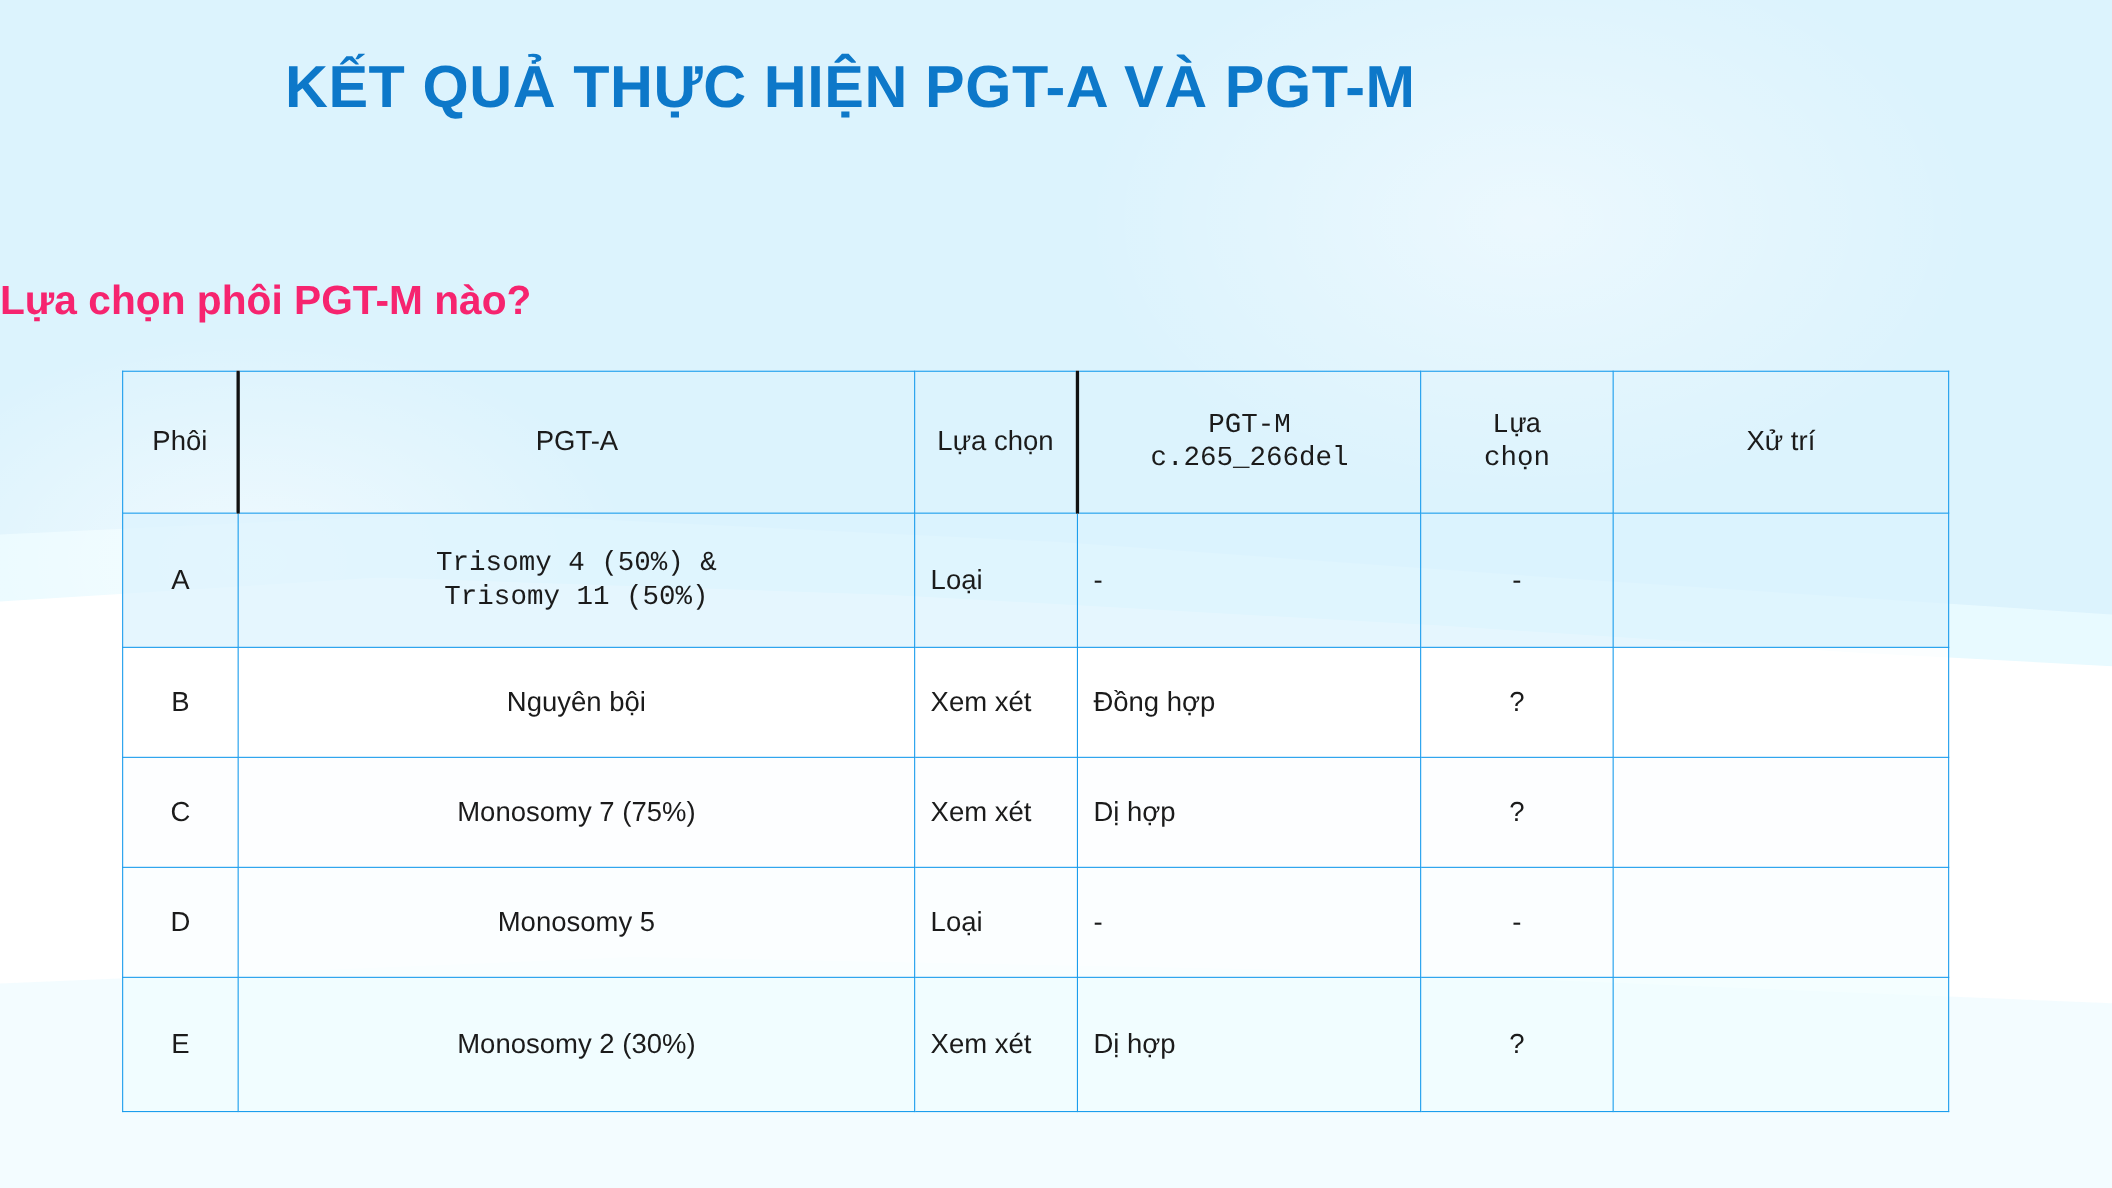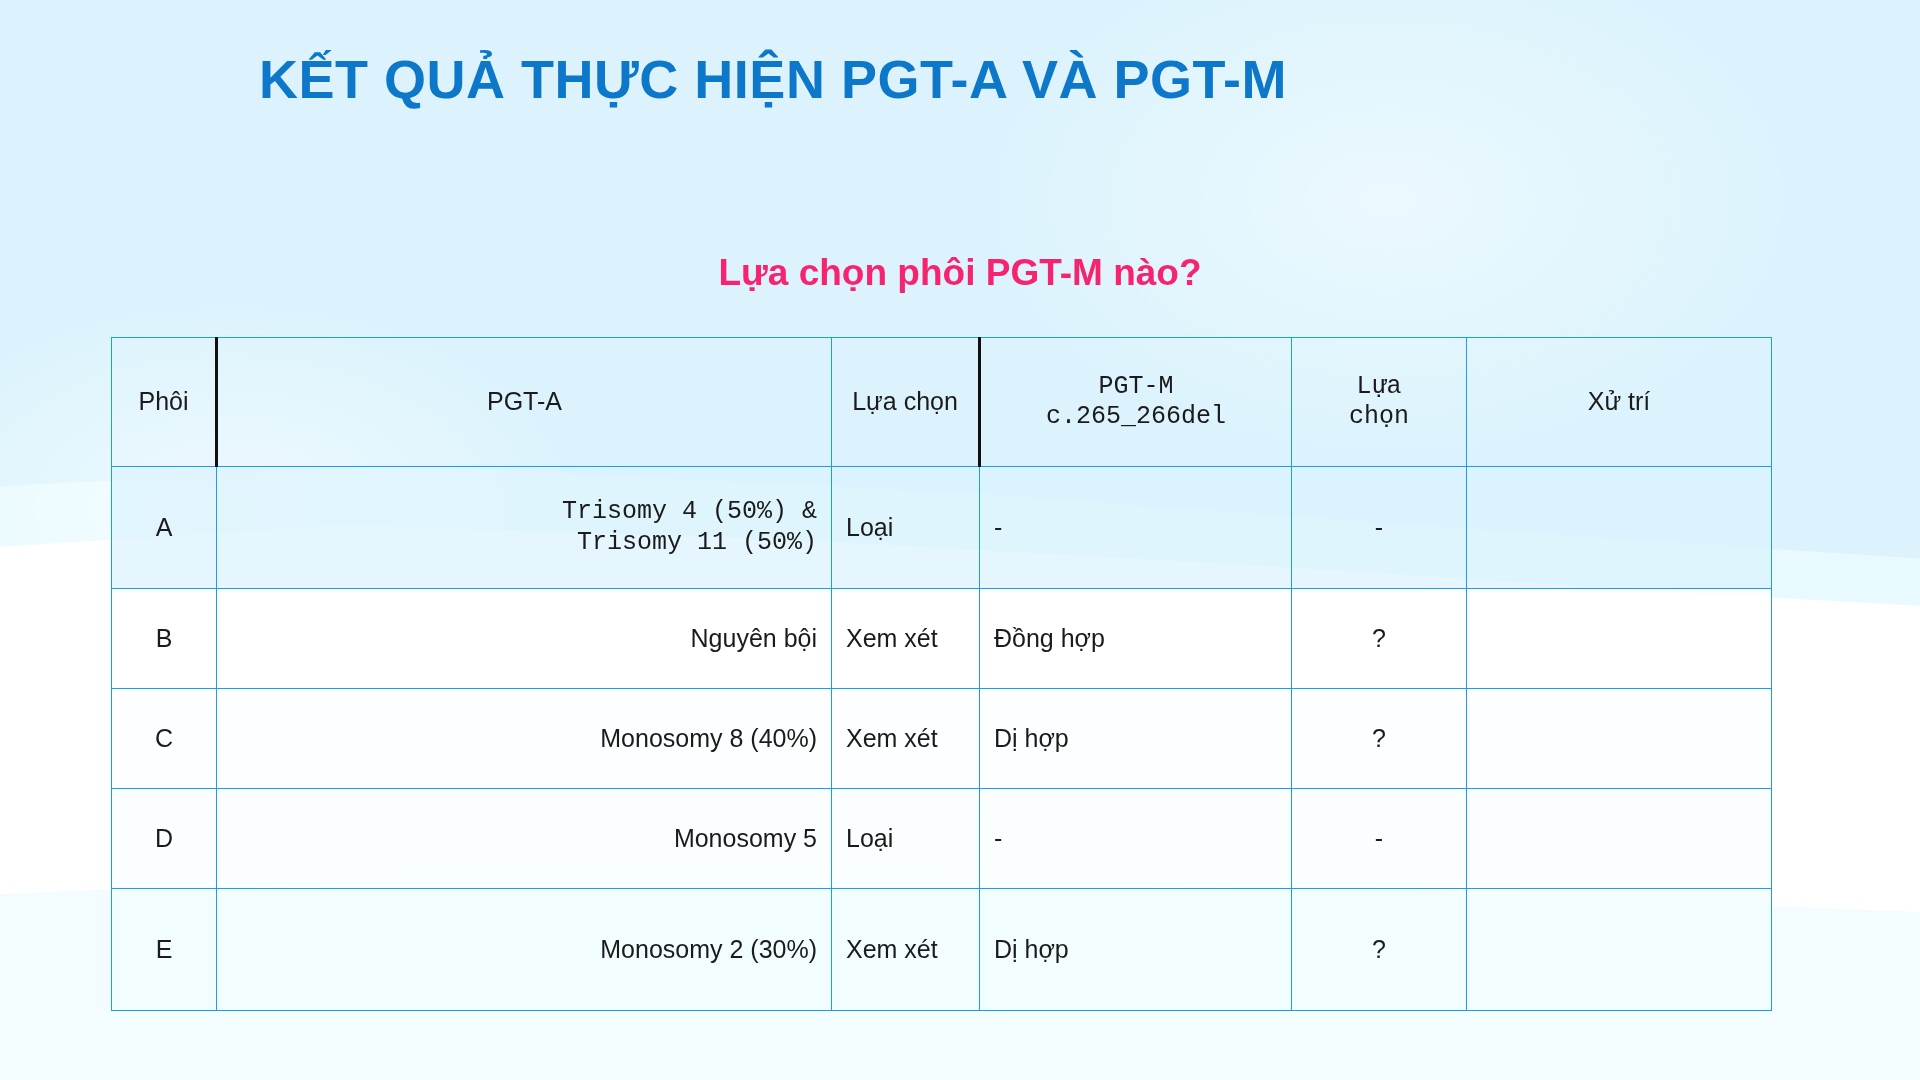--- a/index.html
+++ b/index.html
@@ -76,21 +76,21 @@
     font-size: 54px;
     font-weight: bold;
     letter-spacing: .5px;
     white-space: nowrap;
   }
   .slide-subtitle {
     position: absolute;
     top: 252px;
     left: 0;
     width: 1920px;
-    text-align: center;
+    text-align: left;
     color: #f6246f;
     font-size: 37px;
     font-weight: bold;
     white-space: nowrap;
   }
 
   
   .table-wrap {
     position: absolute;
     left: 111px;
@@ -135,21 +135,21 @@
   col.c-sel2    { width: 175px; }
   col.c-xutri   { width: 305px; }
 
   tbody tr { height: 100px; }
   tbody tr.row-tall { height: 122px; }
 
   td.cell-phoi {
     text-align: center;
     border-right: 3px solid #111111;
   }
-  td.cell-pgta { text-align: right; }
+  td.cell-pgta { text-align: center; }
   td.cell-sel1 {
     text-align: left;
     border-right: 3px solid #111111;
   }
   td.cell-pgtm { text-align: left; }
   td.cell-sel2 { text-align: center; }
   td.cell-xutri { text-align: center; }
 
   .pink { color: #f6246f; font-weight: bold; }
   .dark { color: #1b1b1b; font-weight: normal; }
@@ -213,21 +213,21 @@
           <td class="cell-phoi pink">B</td>
           <td class="cell-pgta pink">Nguyên bội</td>
           <td class="cell-sel1 pink">Xem xét</td>
           <td class="cell-pgtm dark">Đồng hợp</td>
           <td class="cell-sel2 pink">?</td>
           <td class="cell-xutri dark"></td>
         </tr>
 
         <tr class="band-c">
           <td class="cell-phoi pink">C</td>
-          <td class="cell-pgta pink">Monosomy 8 (40%)</td>
+          <td class="cell-pgta pink">Monosomy 7 (75%)</td>
           <td class="cell-sel1 pink">Xem xét</td>
           <td class="cell-pgtm pink">Dị hợp</td>
           <td class="cell-sel2 pink">?</td>
           <td class="cell-xutri dark"></td>
         </tr>
 
         <tr class="band-d">
           <td class="cell-phoi dark">D</td>
           <td class="cell-pgta dark">Monosomy 5</td>
           <td class="cell-sel1 dark">Loại</td>

